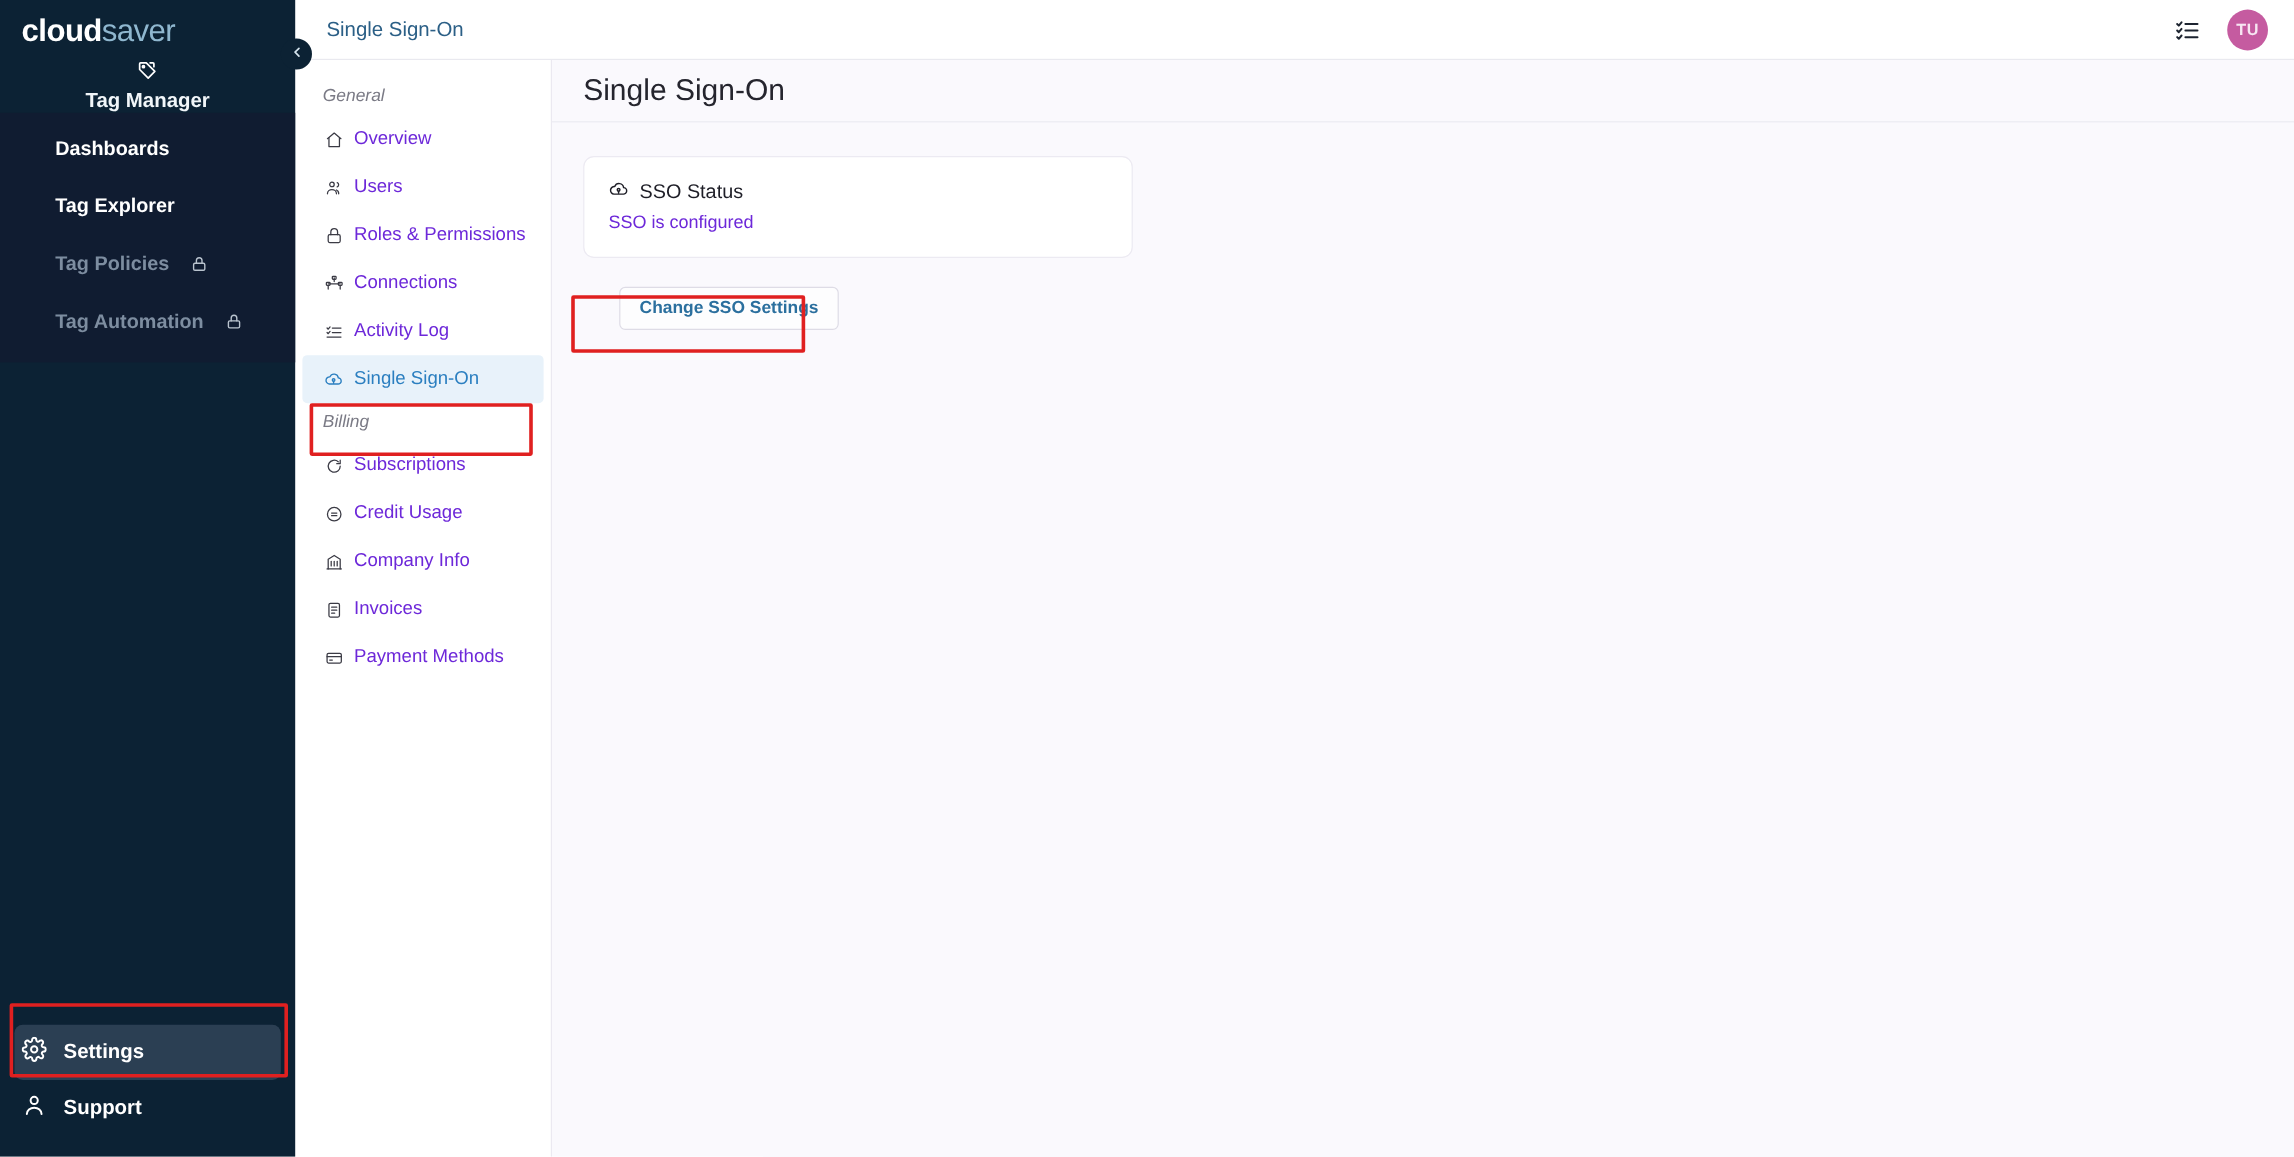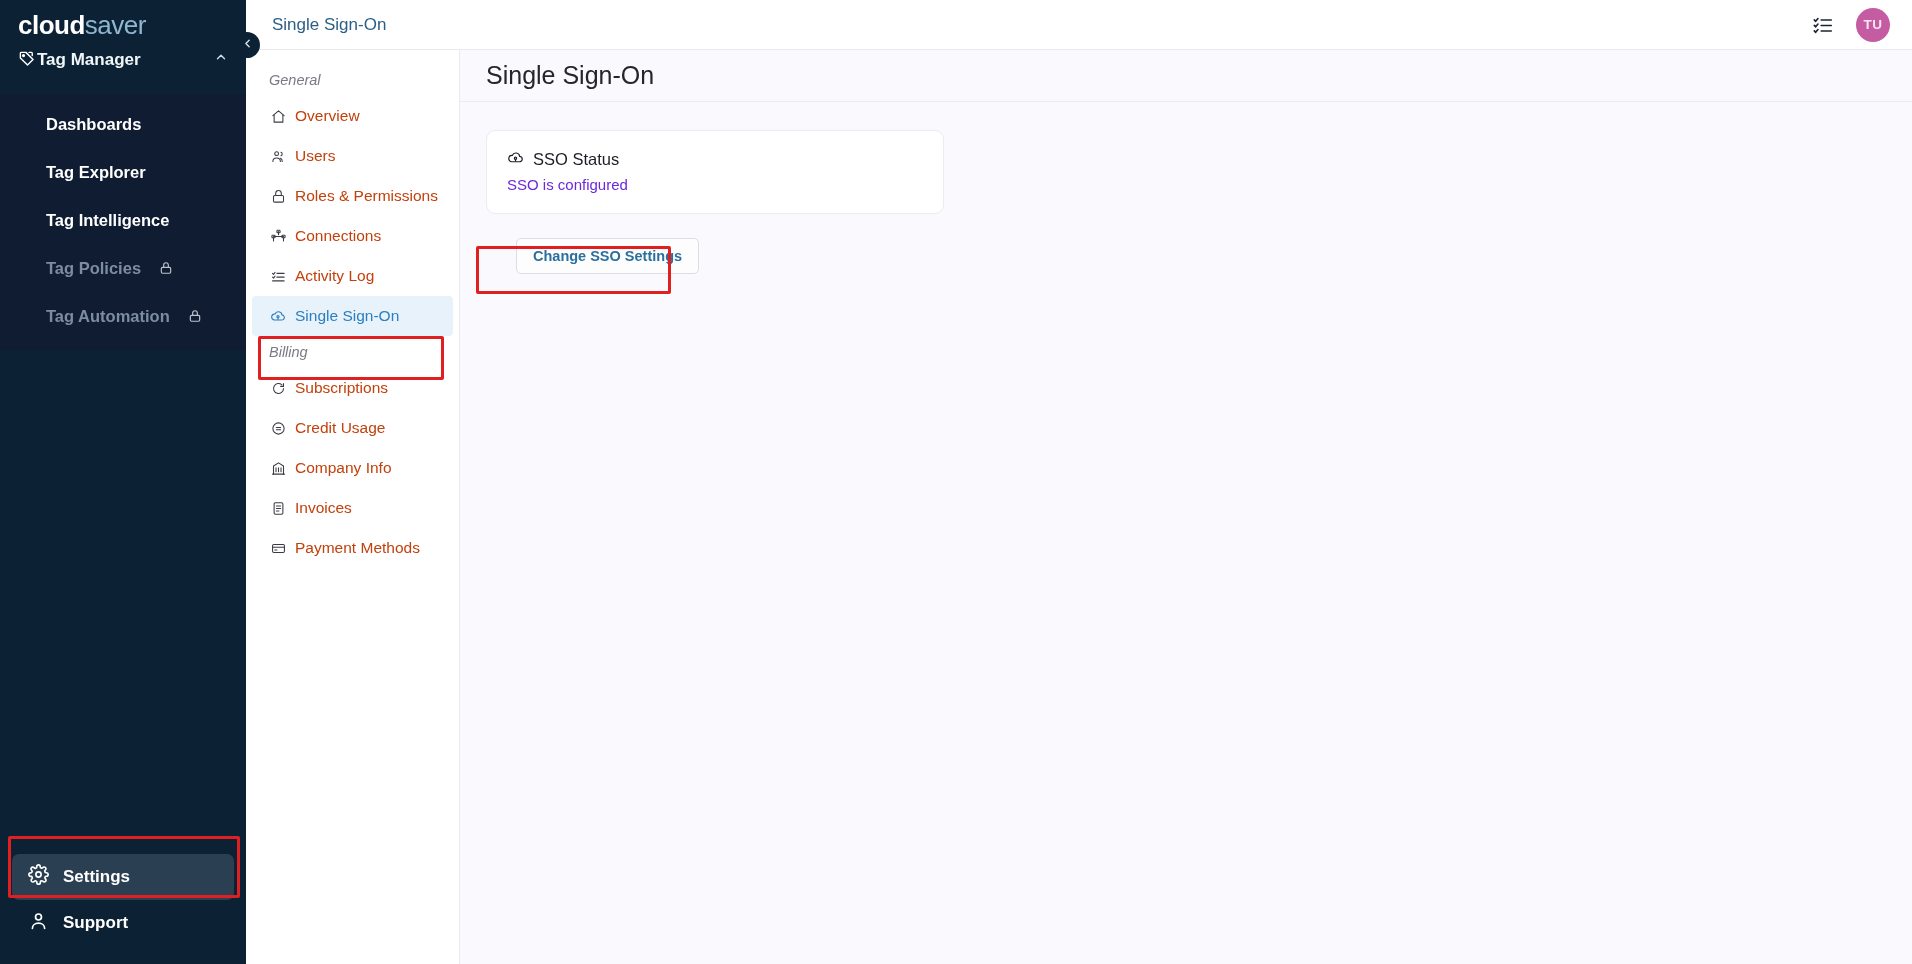--- a/index.html
+++ b/index.html
@@ -20,43 +20,43 @@
     position: relative; z-index: 5;
   }
   .brand {
     height: 50px; display: flex; align-items: center;
     padding-left: 18px; letter-spacing: -0.5px;
   }
   .brand-cloud { color: #ffffff; font-size: 26px; font-weight: 700; }
   .brand-saver { color: #8fb7cf; font-size: 26px; font-weight: 400; }
 
   .group-header {
-    display: flex; align-items: flex-start; 
-    height: 44px; padding: 0 18px; cursor: pointer;
+    display: flex; align-items: center; 
+    height: 44px; padding: 0 18px; cursor: pointer; flex-direction: column;
   }
   .group-header .gh-label {
     color: #f1f6f9; font-size: 17px; font-weight: 700; flex: 1;
   }
   .chev-up { color: #cfe0ea; font-size: 15px; line-height: 1; }
 
   .group-body { background: #101c31; padding: 6px 0 10px 0; }
   .nav-item {
     display: flex; align-items: center; gap: 10px;
     height: 48px; padding-left: 46px; cursor: pointer;
     color: #ffffff; font-size: 16.5px; font-weight: 700;
   }
   .nav-item.locked { color: #7d8da0; font-weight: 600; cursor: default; }
   .lock-ico { margin-left: 8px; display: inline-flex; }
 
   .sidebar-spacer { flex: 1 1 auto; }
 
   .sidebar-bottom { padding-bottom: 18px; }
   .bottom-item {
     display: flex; align-items: center; gap: 14px;
-    height: 46px; margin: 0 12px; padding-left: 16px;
+    height: 46px; margin: 0 12px; padding-left: 6px;
     border-radius: 7px; cursor: pointer;
     color: #ffffff; font-size: 17px; font-weight: 700;
   }
   .bottom-item.active { background: #2b3f53; }
 
   
   .collapse-btn {
     position: absolute; left: 234px; top: 32px;
     width: 26px; height: 26px; border-radius: 50%;
     background: #0c2234; color: #d5e4ee;
@@ -93,21 +93,21 @@
     padding-top: 14px; position: relative;
   }
   .subnav-section {
     color: #7a7a85; font-size: 14.5px;
     padding: 8px 0 8px 23px;
     font-style: italic;
   }
   .sub-item {
     display: flex; align-items: center; gap: 9px;
     height: 40px; margin: 0 6px; padding-left: 18px;
-    color: #c2410c; font-size: 15.5px; cursor: pointer; border-radius: 4px;
+    color: #6d28d9; font-size: 15.5px; cursor: pointer; border-radius: 4px;
   }
   .sub-item.active { background: #e8f2fa; color: #2b7fc0; }
   .sub-item.active .sub-ico { color: #2b7fc0; }
   .sub-ico { display: inline-flex; color: #3b3b45; width: 16px; justify-content: center; }
 
   
   .main { flex: 1 1 auto; background: #faf9fd; min-width: 0; }
   .main-head {
     height: 52px; display: flex; align-items: center;
     padding-left: 26px; border-bottom: 1px solid #ecebf2;
@@ -172,23 +172,20 @@
       </span>
     </div>
 
     <nav class="group-body">
       <div class="nav-item">
         <span>Dashboards</span>
       </div>
       <div class="nav-item">
         <span>Tag Explorer</span>
       </div>
-      <div class="nav-item">
-        <span>Tag Intelligence</span>
-      </div>
       <div class="nav-item locked">
         <span>Tag Policies</span>
         <span class="lock-ico">
           <svg width="14" height="14" viewBox="0 0 24 24" fill="none" stroke="#b9c3ce" stroke-width="2" stroke-linecap="round" stroke-linejoin="round">
               <rect x="4" y="11" width="16" height="10" rx="2"></rect>
               <path d="M8 11V7a4 4 0 0 1 8 0v4"></path>
             </svg>
         </span>
       </div>
       <div class="nav-item locked">

